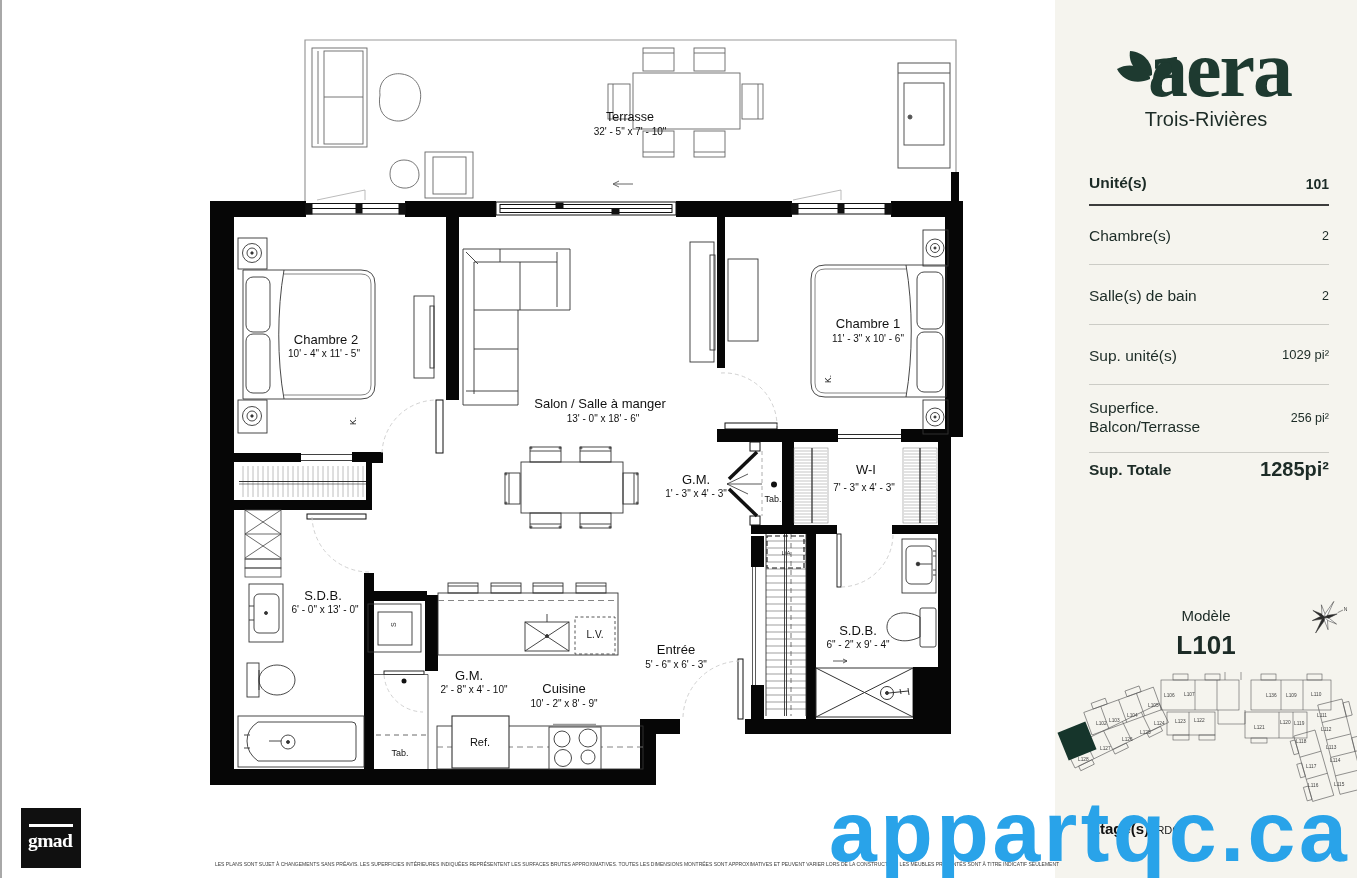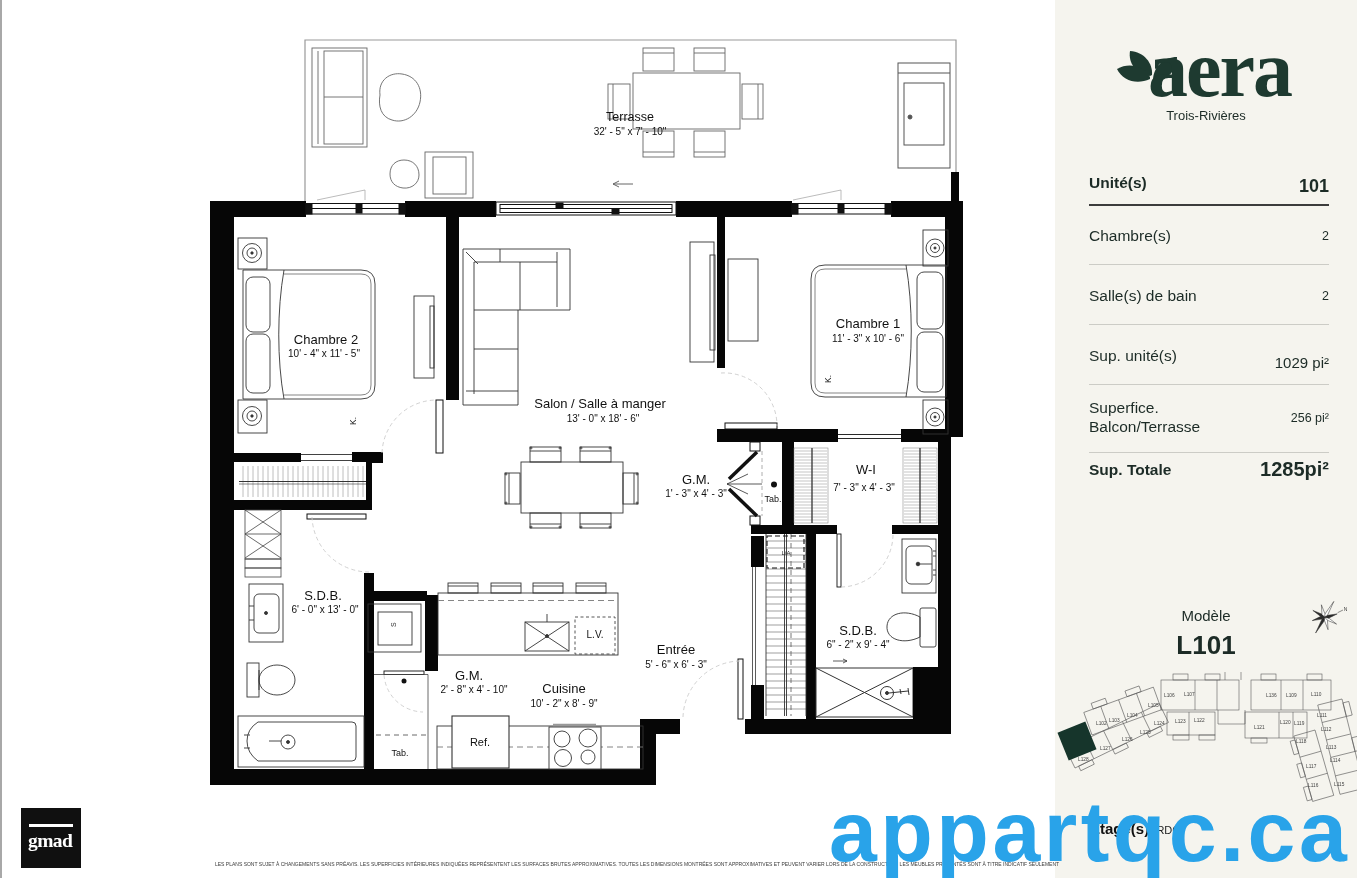--- a/index.html
+++ b/index.html
@@ -572,32 +572,32 @@
   <svg width="302" height="110" viewBox="0 0 302 110" style="position:absolute;top:0;left:0;">
     <g fill="#1e3a30" transform="translate(2,9)">
 
       <path d="M93 67 C79 65 71 54 73 42 C87 43 96 54 95 66 Z"></path>
       <path d="M93 70 C80 76 66 72 60 60 C72 53 87 57 93 68 Z"></path>
       <path d="M96 70 C97 57 107 48 120 48 C120 61 111 71 98 72 Z"></path>
     </g>
     <text x="93" y="96" font-family="Liberation Serif, serif" font-weight="bold" font-size="80" fill="#1e3a30" letter-spacing="-2">aera</text>
   </svg>
 
-  <div style="position:absolute;left:0;top:108px;width:302px;text-align:center;font-size:13px;color:#1c2b26;">Trois-Rivières</div>
-
-  <div class="row" style="top:174px;font-weight:bold;font-size:15.5px;">Unité(s)<span style="float:right;font-size:18px;margin-top:2px;">101</span></div>
+  <div style="position:absolute;left:0;top:108px;width:302px;text-align:center;font-size:20px;color:#1c2b26;">Trois-Rivières</div>
+
+  <div class="row" style="top:174px;font-weight:bold;font-size:15.5px;">Unité(s)<span style="float:right;font-size:14px;margin-top:2px;">101</span></div>
   <div class="row" style="top:204px;border-top:2px solid #3c3c3c;"></div>
 
   <div class="row" style="top:227px;font-size:15.5px;">Chambre(s)<span style="float:right;font-size:12.5px;margin-top:2px;">2</span></div>
   <div class="row" style="top:264px;border-top:1px solid #ccccc6;"></div>
 
   <div class="row" style="top:287px;font-size:15.5px;">Salle(s) de bain<span style="float:right;font-size:12.5px;margin-top:2px;">2</span></div>
   <div class="row" style="top:324px;border-top:1px solid #ccccc6;"></div>
 
-  <div class="row" style="top:347px;font-size:15.5px;">Sup. unité(s)<span style="float:right;font-size:15px;margin-top:7px;">1029 pi²</span></div>
+  <div class="row" style="top:347px;font-size:15.5px;">Sup. unité(s)<span style="float:right;font-size:13px;margin-top:0;">1029 pi²</span></div>
   <div class="row" style="top:384px;border-top:1px solid #ccccc6;"></div>
 
   <div class="row" style="top:398px;font-size:15.5px;line-height:19px;">Superfice.<br>Balcon/Terrasse</div>
   <div class="row" style="top:411px;font-size:12.5px;text-align:right;">256 pi²</div>
   <div class="row" style="top:452px;border-top:1px solid #ccccc6;"></div>
 
   <div class="row" style="top:461px;font-weight:bold;font-size:15.5px;">Sup. Totale<span style="float:right;font-size:20px;margin-top:-3px;">1285pi²</span></div>
 
   <div style="position:absolute;left:0;top:607px;width:302px;text-align:center;font-size:15px;color:#1c2b26;">Modèle</div>
 

